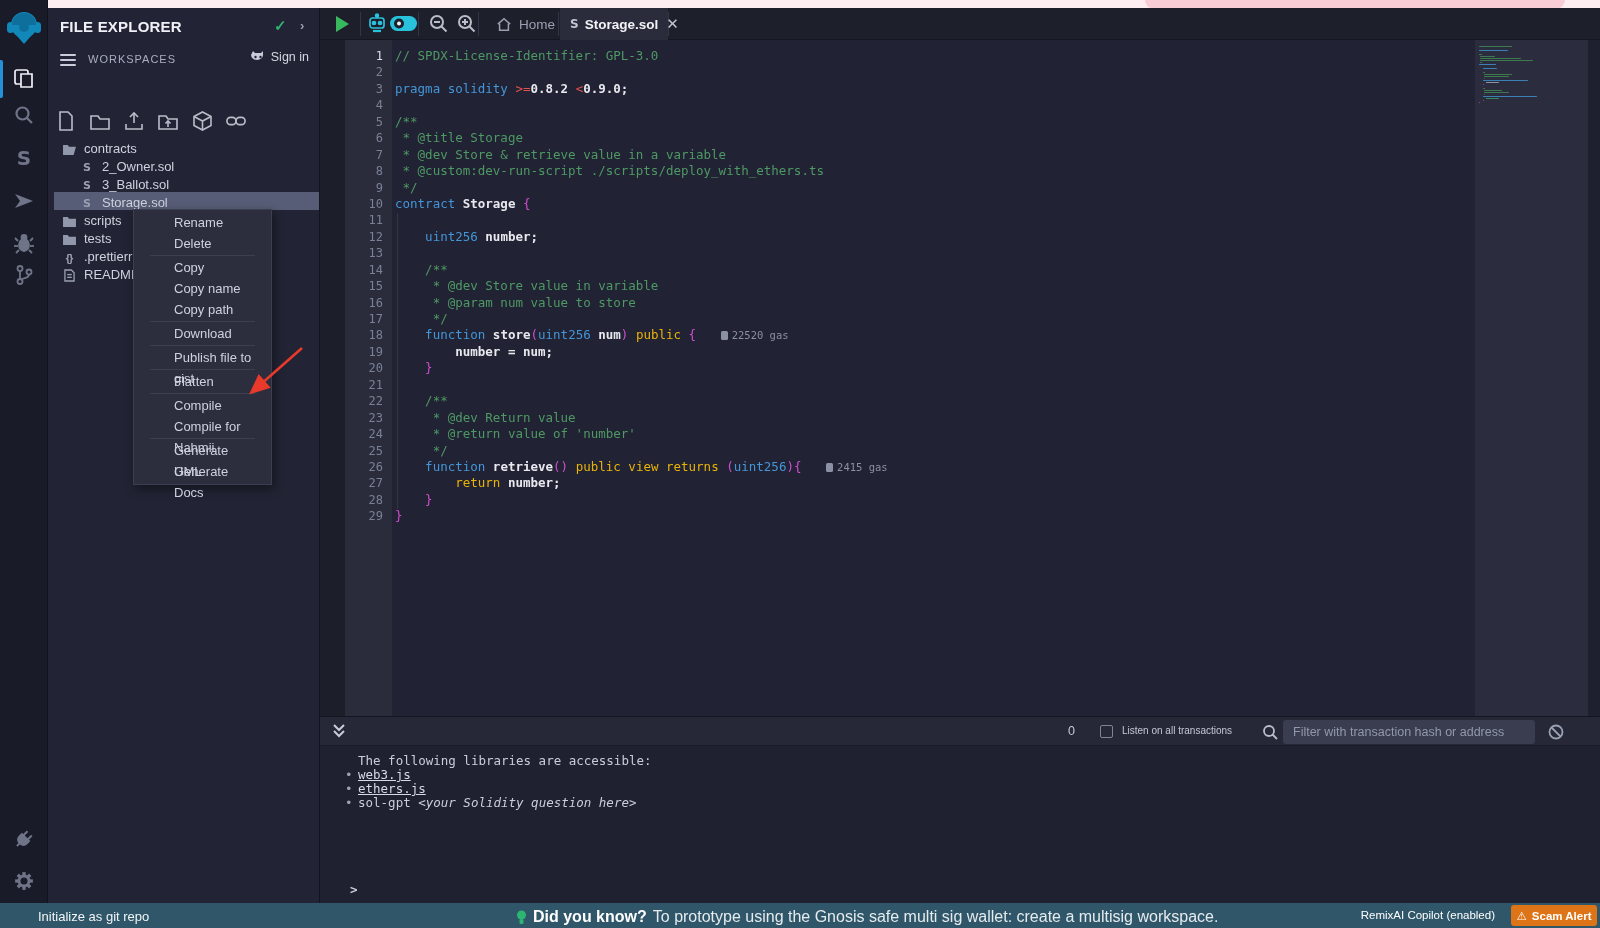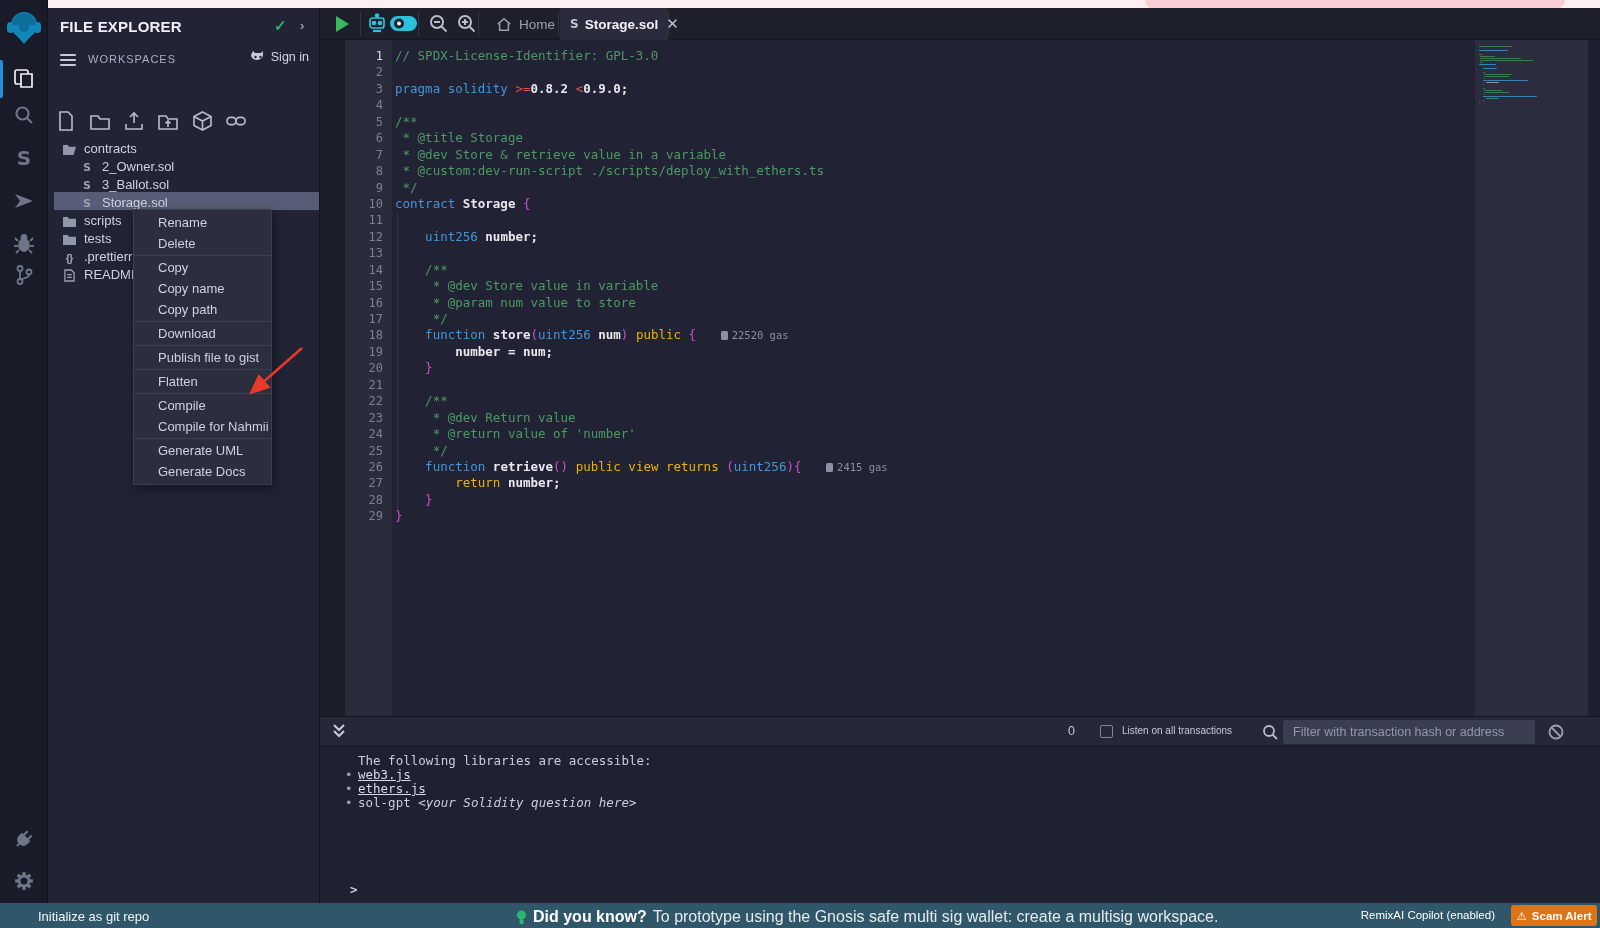--- a/index.html
+++ b/index.html
@@ -32,21 +32,21 @@
   .fe-toolbar { position:absolute; left:8px; top:102px; display:flex; gap:14px; }
   .fe-toolbar .ticon { width:20px; height:22px; display:flex; align-items:center; justify-content:center; }
   .tree { position:absolute; left:0; top:130px; width:100%; }
   .tree-row { position:relative; height:18px; display:flex; align-items:flex-end; font-size:13px; color:#ced2de; }
   .tree-row.selected { background:#575d76; margin-left:6px; }
   .tree-icn { display:inline-flex; width:18px; justify-content:center; align-items:center; }
   .sglyph { font-size:11px; font-weight:bold; color:#9aa0b2; font-family:"DejaVu Sans", sans-serif; }
   .bglyph { font-size:11px; font-weight:bold; color:#9aa0b2; letter-spacing:-1px; }
 
   
-  .context-menu { left:133px; top:209px; width:139px; background:#2c2e3e; border:1px solid #3c3f52; box-shadow:2px 4px 10px rgba(0,0,0,.45); z-index:50; padding:2px 0; }
+  .context-menu { left:133px; top:209px; width:139px; background:#2c2e3e; border:1px solid #3c3f52; box-shadow:2px 4px 10px rgba(0,0,0,.45); z-index:50; padding:2px 16px; }
   .cm-item { height:21px; line-height:21px; padding-left:24px; font-size:13px; color:#ced1dd; cursor:pointer; }
   .cm-sep { border-top:1px solid #3c3f52; margin:1px 0; }
 
   
   .arrow-svg { left:238px; top:338px; z-index:60; }
 
   
   .editor-area { left:320px; top:8px; width:1280px; height:895px; background:#212233; }
   .tab-bar { position:absolute; left:0; top:0; width:100%; height:32px; background:#1d1f2a; border-bottom:1px solid #15161f; }
   .tb-div { position:absolute; top:4px; width:1px; height:24px; background:#32354a; }

